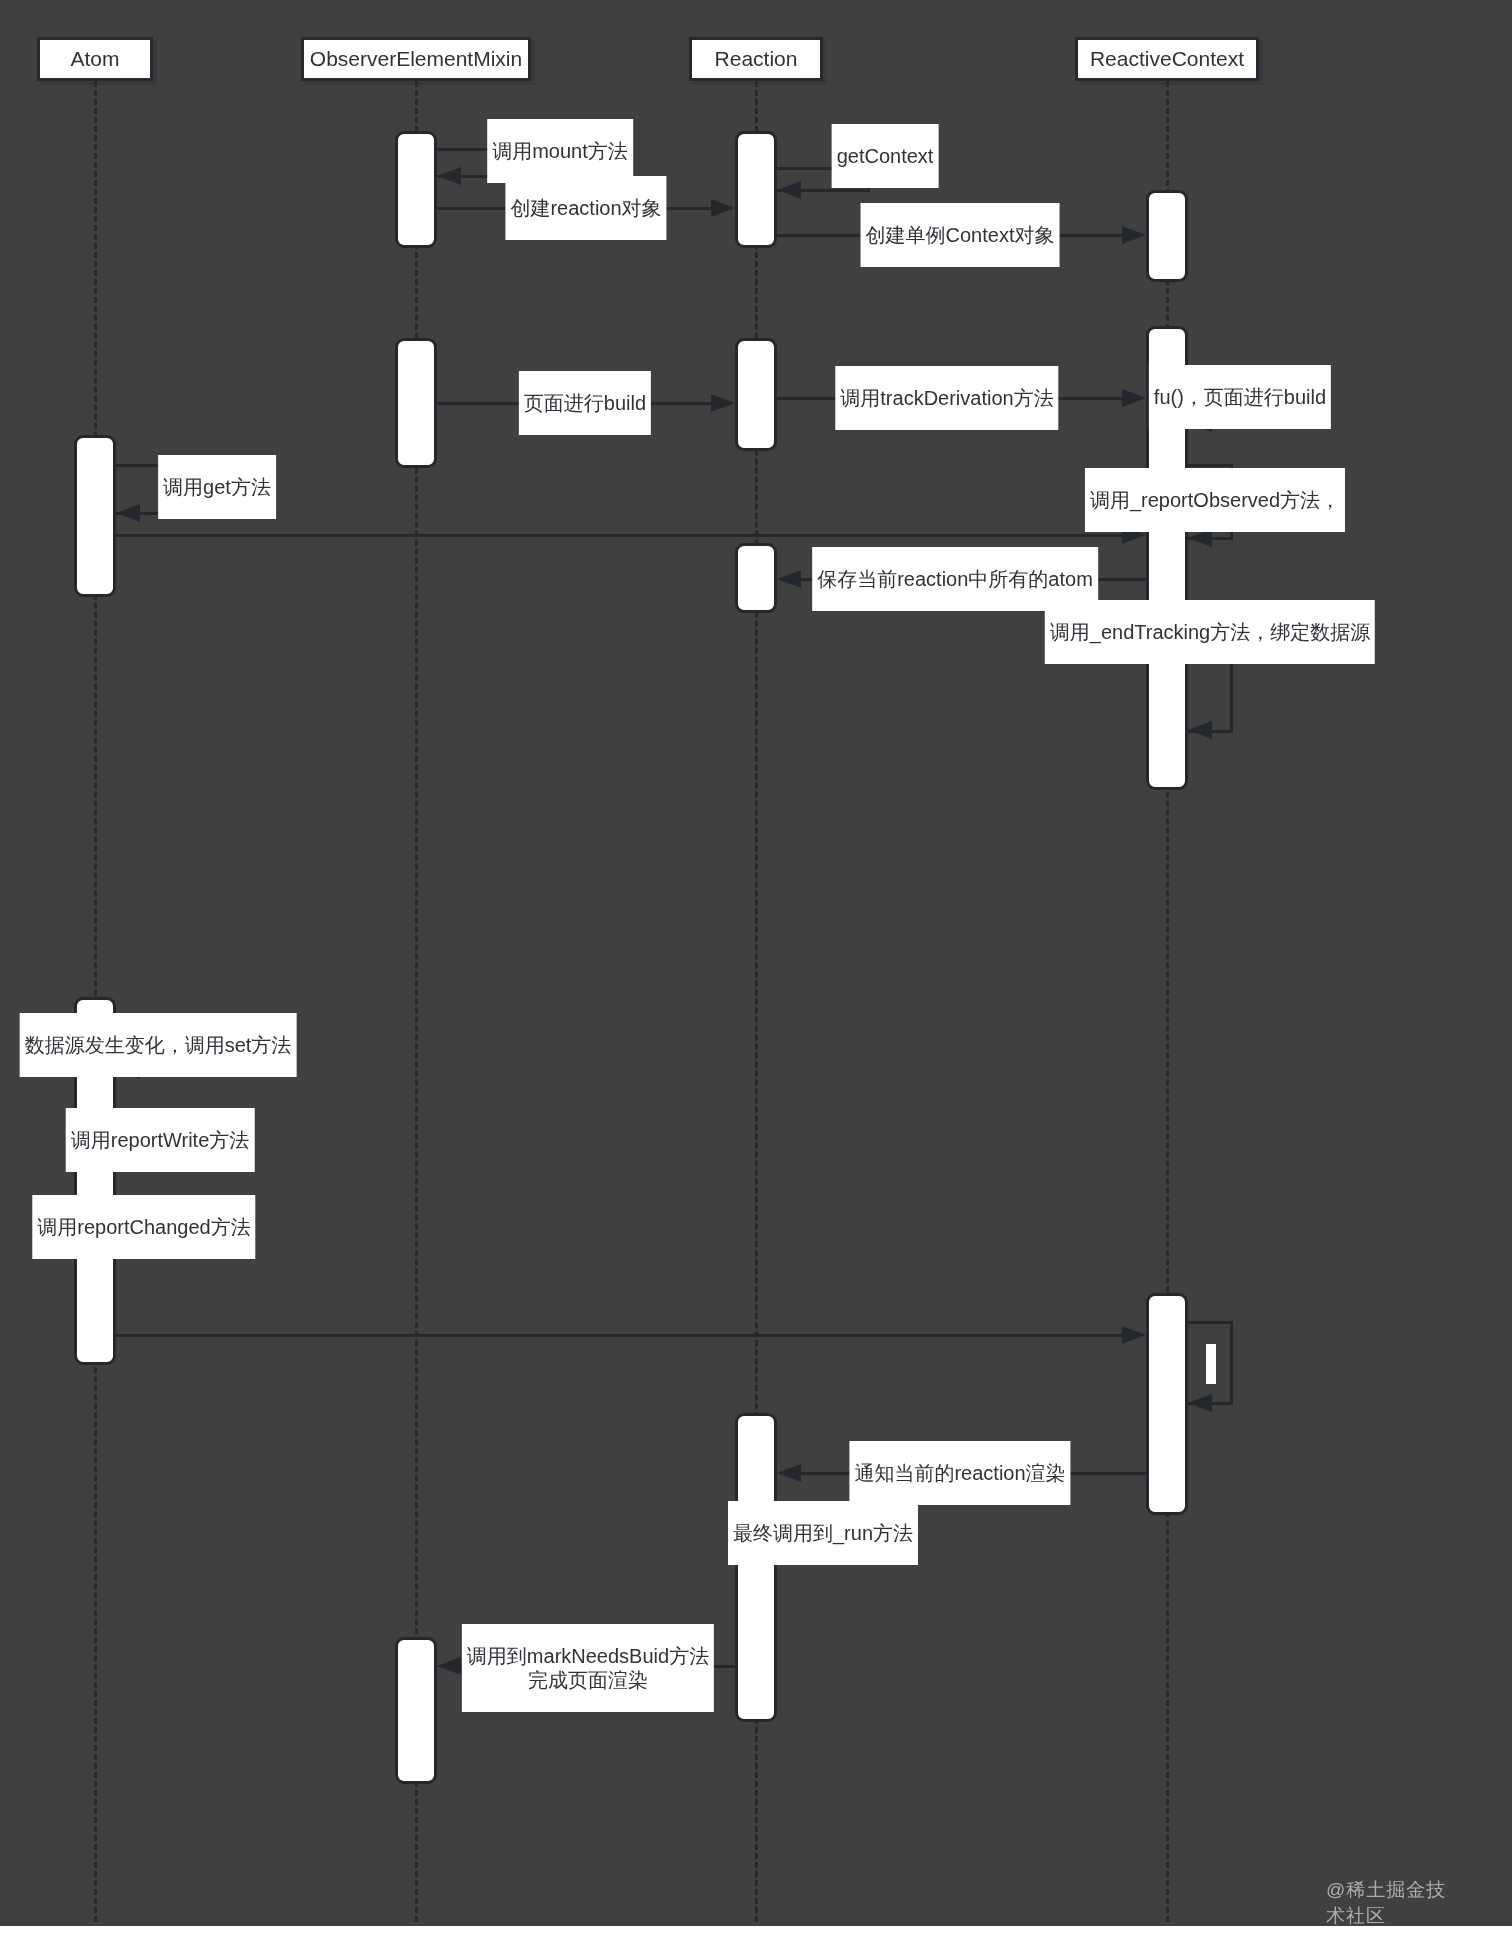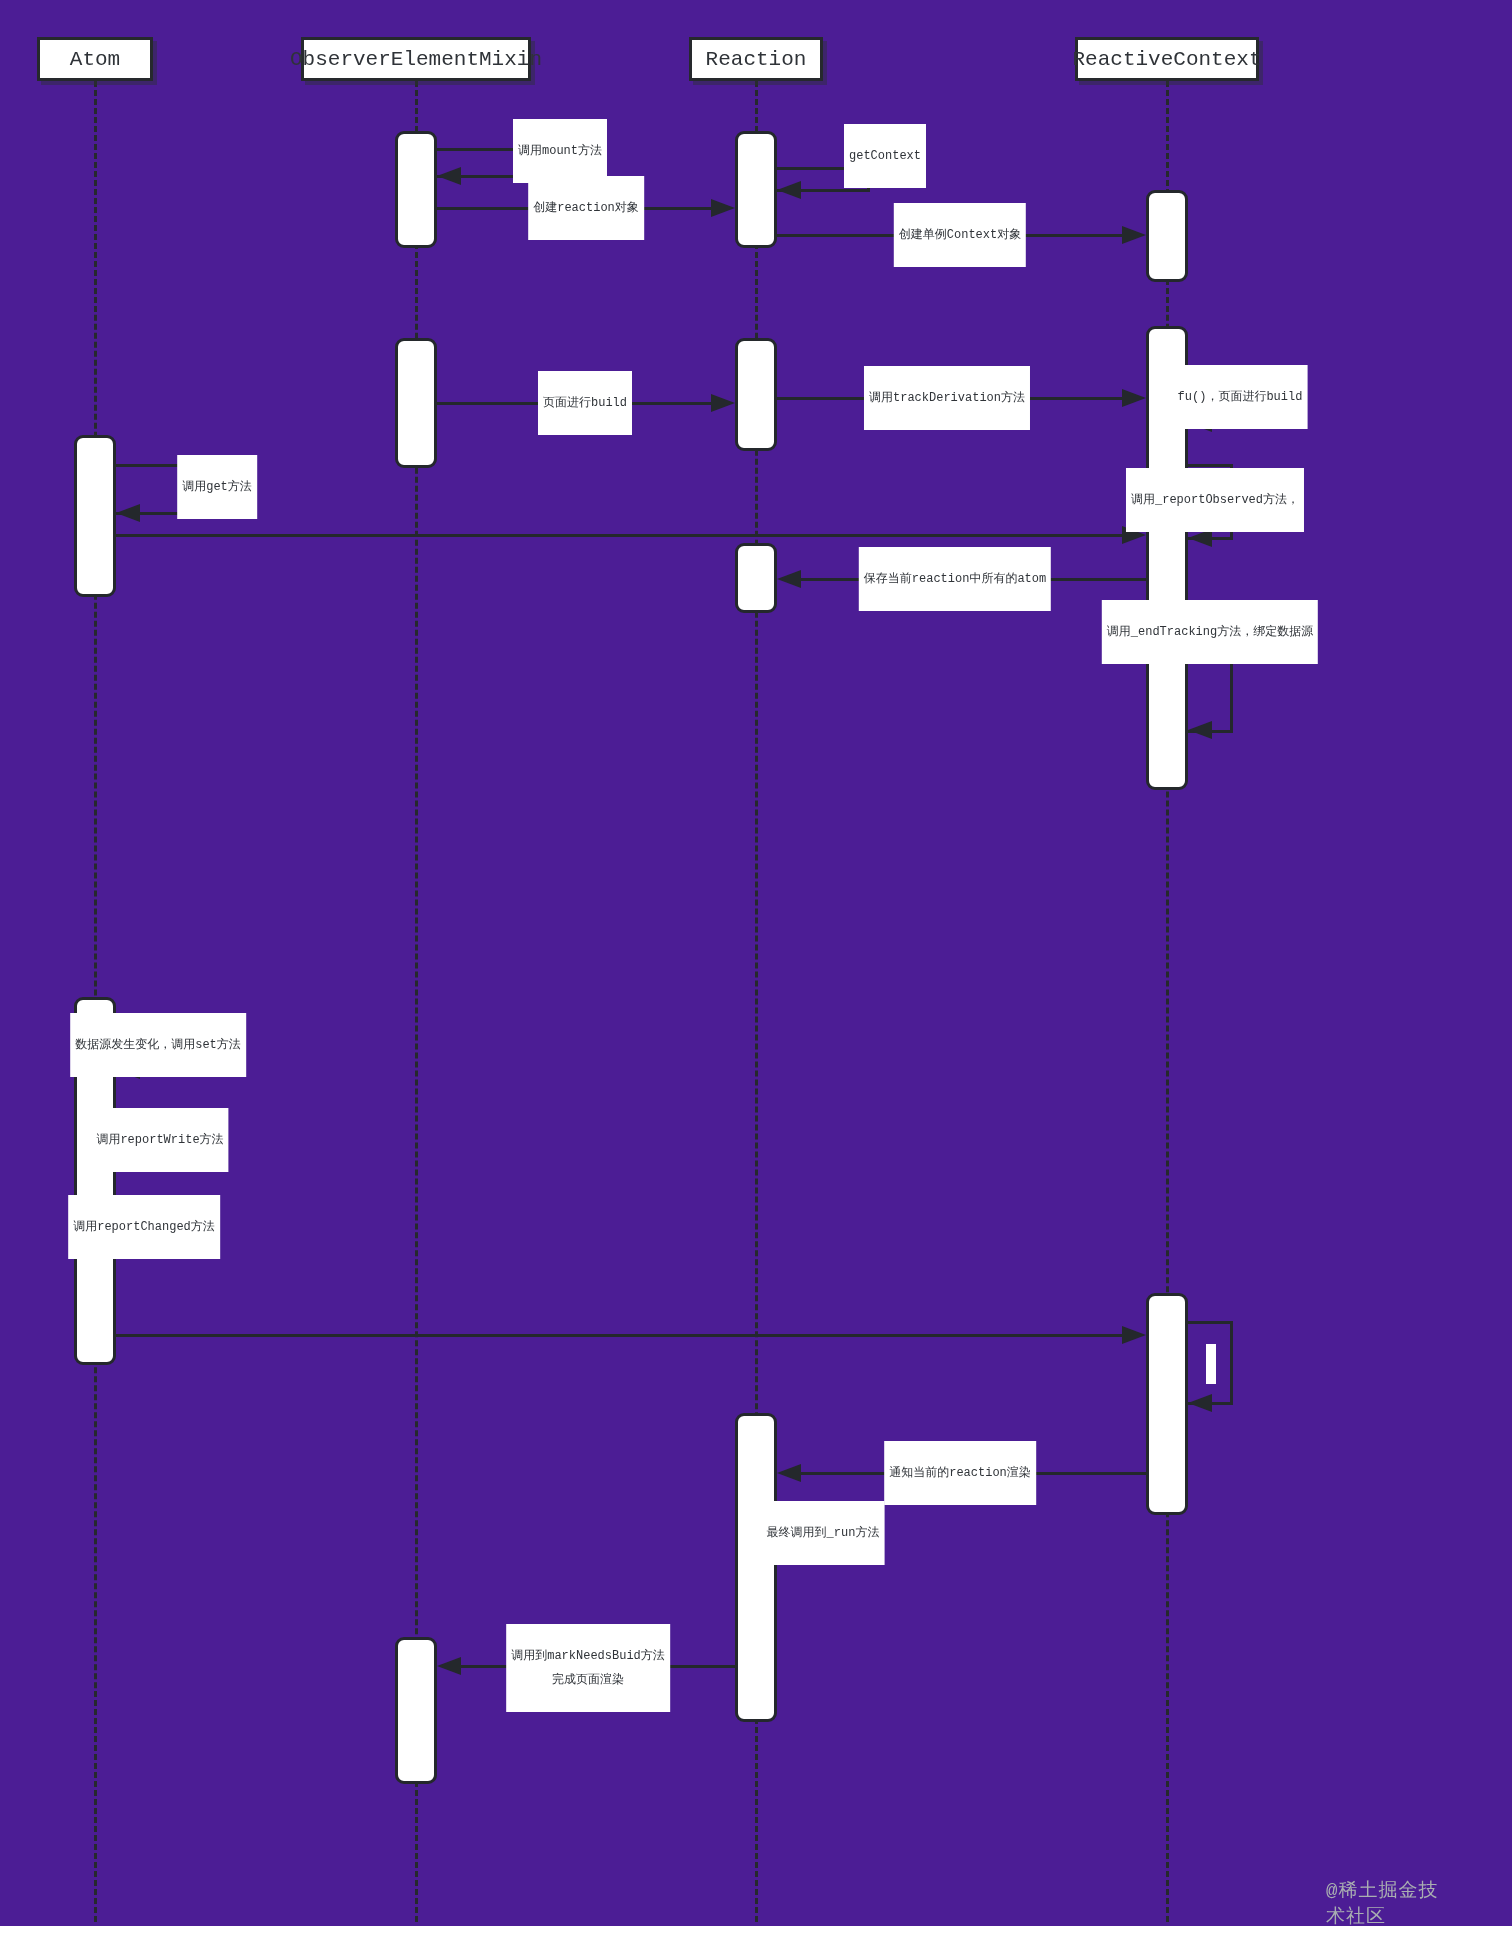--- a/index.html
+++ b/index.html
@@ -1,21 +1,20 @@
 <!DOCTYPE html>
 <html><head>
 <meta charset="utf-8">
 <style>
   html,body { margin:0; padding:0; }
   body { font-family: "Liberation Sans", "DejaVu Sans", sans-serif; }
   .canvas {
     position:relative; width:1512px; height:1926px;
-    background:#4c1d95; overflow:hidden;
+    background:#404040; overflow:hidden;
     color:#2f3338;
-    font-family:Liberation Mono, monospace;
   }
   
   .lifeline { position:absolute; width:0; border-left:3px dashed #26292d; top:81px; height:1841px; }
   
   .actor {
     position:absolute; top:37px; height:44px; background:#ffffff;
     border:3px solid #26292d; box-shadow:4px 4px 0 rgba(45,49,53,0.45);
     display:flex; align-items:center; justify-content:center;
     font-size:21px; color:#2f3338; box-sizing:border-box;
   }
@@ -27,21 +26,21 @@
   
   .msg { position:absolute; height:0; border-top:3px solid #24282c; z-index:3; }
   
   .loop { position:absolute; border:3px solid #24282c; border-left:none; box-sizing:border-box; z-index:3; background:transparent; }
   
   .ah-r { position:absolute; width:0; height:0; border-top:9px solid transparent; border-bottom:9px solid transparent; border-left:24px solid #24282c; z-index:4; }
   .ah-l { position:absolute; width:0; height:0; border-top:9px solid transparent; border-bottom:9px solid transparent; border-right:24px solid #24282c; z-index:4; }
   
   .lbl {
     position:absolute; transform:translate(-50%,-50%);
-    background:#ffffff; padding:20px 5px; font-size:12px; line-height:24px;
+    background:#ffffff; padding:20px 5px; font-size:20px; line-height:24px;
     white-space:nowrap; z-index:5; color:#2f3338;
   }
   .lbl2 { text-align:center; }
   .lbl2 span { display:block; white-space:nowrap; }
   .watermark {
     position:absolute; transform:translate(-50%,-50%);
     font-size:19px; color:#a9aeb1; z-index:5; letter-spacing:1px;
   }
 </style>
 </head>

